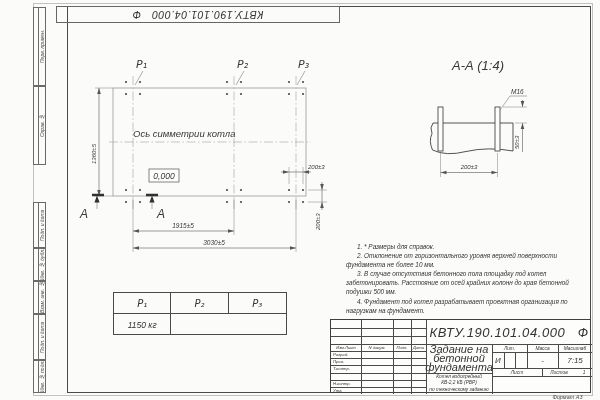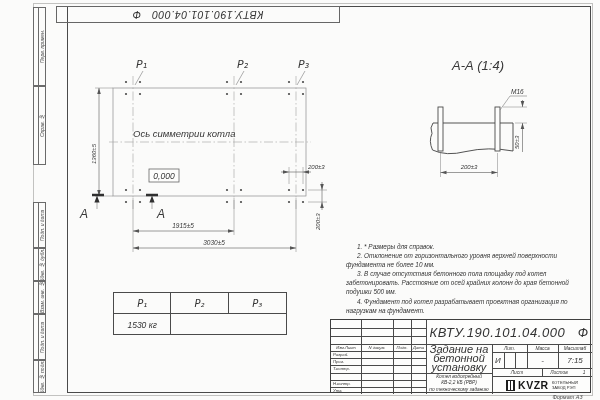--- a/index.html
+++ b/index.html
@@ -245,21 +245,21 @@
     <p>1. * Размеры для справок.</p>
     <p>2. Отклонение от горизонтального уровня верхней поверхности фундамента не более 10 мм.</p>
     <p>3. В случае отсутствия бетонного пола площадку под котел забетонировать. Расстояние от осей крайних колонн до края бетонной подушки 500 мм.</p>
     <p>4. Фундамент под котел разрабатывает проектная организация по нагрузкам на фундамент.</p>
   </div>
 
   <div class="abs ltable">
     <div class="c h dvf">P₁</div>
     <div class="c h dvf">P₂</div>
     <div class="c h dvf">P₃</div>
-    <div class="c v">1530 кг</div>
+    <div class="c v">1150 кг</div>
   </div>
 
   <div class="abs tb">
 
     <div class="vl" style="left:95px;top:0;height:74px"></div>
     <div class="hl" style="left:95px;top:24px;width:166px"></div>
     <div class="vl" style="left:161px;top:24px;height:50px"></div>
     <div class="hl" style="left:95px;top:53px;width:66px"></div>
 
     <div class="hl" style="left:0;top:8px;width:95px"></div>
@@ -273,21 +273,21 @@
     <div class="hl" style="left:0;top:66.8px;width:95px"></div>
     <div class="vl" style="left:30px;top:0;height:74px"></div>
     <div class="vl" style="left:62px;top:0;height:74px"></div>
     <div class="vl" style="left:80px;top:0;height:74px"></div>
 
     <div class="cell docnum">КВТУ.190.101.04.000 Ф</div>
 
     <div class="cell ttl">
       <span>Задание на</span>
       <span>бетонной</span>
-      <span>установку</span>
+      <span>фундамента</span>
     </div>
     <div class="cell sub">
       <span>Котел водогрейный</span>
       <span>КВ-2,2 КБ (РВР)</span>
       <span>по техническому заданию</span>
     </div>
 
     <div class="cell xs" style="left:0;top:24px;width:30px;height:7px">Изм.Лист</div>
     <div class="cell xs" style="left:30px;top:24px;width:32px;height:7px">N докум.</div>
     <div class="cell xs" style="left:62px;top:24px;width:18px;height:7px">Подп.</div>
@@ -313,25 +313,17 @@
     <div class="cell s" style="left:196px;top:24px;width:31px;height:8px">Масса</div>
     <div class="cell s" style="left:227px;top:24px;width:34px;height:8px">Масштаб</div>
     <div class="cell m" style="left:161px;top:32px;width:11.7px;height:16px">И</div>
     <div class="cell m" style="left:196px;top:32px;width:31px;height:16px">-</div>
     <div class="cell m" style="left:227px;top:32px;width:34px;height:16px">7:15</div>
 
     <div class="cell s" style="left:161px;top:48px;width:50px;height:8px">Лист</div>
     <div class="cell s" style="left:211px;top:48px;width:34px;height:8px">Листов</div>
     <div class="cell s" style="left:245px;top:48px;width:16px;height:8px">1</div>
 
-    <div class="logo-wrap">
-      <span class="coil"></span>
-      <span class="logo-txt" style="font-style:normal">KVZR</span>
-      <span class="company">
-        <span>КОТЕЛЬНЫЙ</span>
-        <span>ЗАВОД РЭП</span>
-      </span>
-    </div>
   </div>
 
   <div class="abs format-label">Формат А3</div>
 
 </div>
 
 </body></html>

